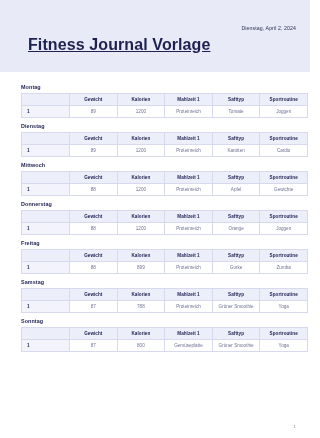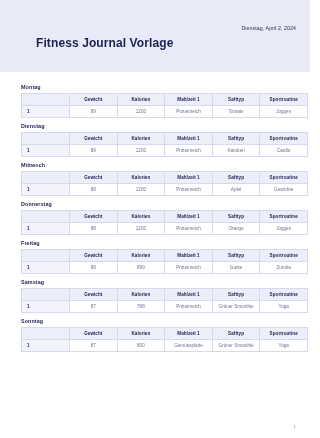--- a/index.html
+++ b/index.html
@@ -28,27 +28,28 @@
     position: absolute;
     right: 14px;
     top: 25px;
     font-size: 5.2px;
     color: #2b2f54;
     letter-spacing: 0.1px;
     white-space: nowrap;
   }
   .header-title {
     position: absolute;
-    left: 36px;
+    left: 28px;
     top: 36px;
-    font-size: 12px;
+    font-size: 16px;
     font-weight: bold;
     color: #1d2150;
     letter-spacing: 0.1px;
     white-space: nowrap;
+    text-decoration: underline;
   }
 
   
   .doc-body {
     padding: 12px 14px 0 21px;
     box-sizing: border-box;
   }
 
   .day-block {
     margin-bottom: 0;

